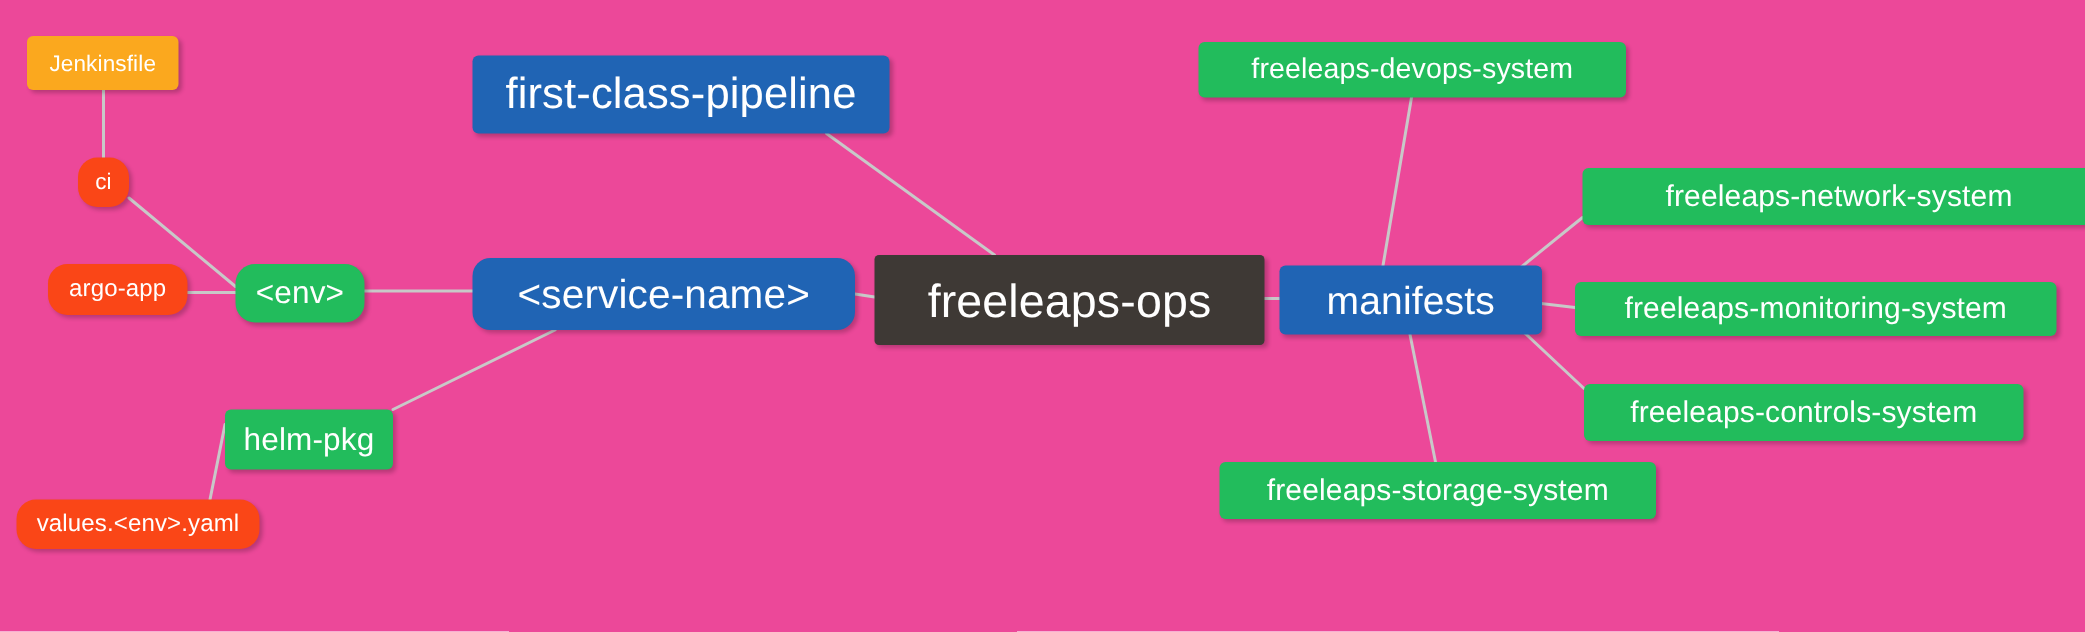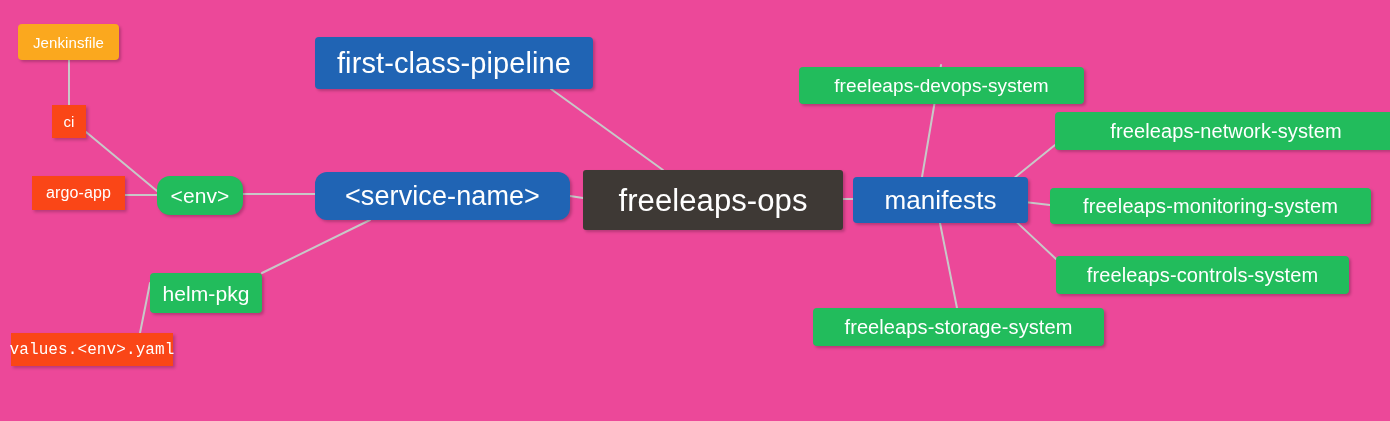--- a/index.html
+++ b/index.html
@@ -48,21 +48,21 @@
   .n-blue {
     background: #2064b4;
     border-radius: 4px;
   }
   .n-green {
     background: #22bc5c;
     border-radius: 4px;
   }
   .n-red {
     background: #fa4617;
-    border-radius: 0;
+    border-radius: 13px;
   }
   .n-orange {
     background: #fba81e;
     border-radius: 4px;
   }
 </style>
 </head>
 <body>
 
 <div id="canvas">
@@ -85,20 +85,20 @@
   <div id="node-layer">
       <div class="node n-orange" style="left: 18px; top: 24px; width: 101px; height: 36px; font-size: 15px;">Jenkinsfile</div>
       <div class="node n-red" style="left: 52px; top: 105px; width: 34px; height: 33px; font-size: 15px;">ci</div>
       <div class="node n-red" style="left: 32px; top: 176px; width: 93px; height: 34px; font-size: 16px;">argo-app</div>
       <div class="node n-green" style="left: 157px; top: 176px; width: 86px; height: 39px; font-size: 21px; border-radius: 13px;">&lt;env&gt;</div>
       <div class="node n-blue" style="left: 315px; top: 172px; width: 255px; height: 48px; font-size: 27px; border-radius: 12px;">&lt;service-name&gt;</div>
       <div class="node n-blue" style="left: 315px; top: 37px; width: 278px; height: 52px; font-size: 29px;">first-class-pipeline</div>
       <div class="node n-root" style="left: 583px; top: 170px; width: 260px; height: 60px; font-size: 31px;">freeleaps-ops</div>
       <div class="node n-blue" style="left: 853px; top: 177px; width: 175px; height: 46px; font-size: 26px;">manifests</div>
       <div class="node n-green" style="left: 150px; top: 257px; width: 112px; height: 40px; font-size: 21px; margin-top: 16px;">helm-pkg</div>
-      <div class="node n-red" style="left: 11px; top: 333px; width: 162px; height: 33px; font-size: 16px; font-family: Liberation Mono, monospace;">values.&lt;env&gt;.yaml</div>
-      <div class="node n-green" style="left: 799px; top: 28px; width: 285px; height: 37px; font-size: 19px; margin-top: 39px;">freeleaps-devops-system</div>
+      <div class="node n-red" style="left: 11px; top: 333px; width: 162px; height: 33px; font-size: 16px;">values.&lt;env&gt;.yaml</div>
+      <div class="node n-green" style="left: 799px; top: 28px; width: 285px; height: 37px; font-size: 19px;">freeleaps-devops-system</div>
       <div class="node n-green" style="left: 1055px; top: 112px; width: 342px; height: 38px; font-size: 20px;">freeleaps-network-system</div>
       <div class="node n-green" style="left: 1050px; top: 188px; width: 321px; height: 36px; font-size: 20px;">freeleaps-monitoring-system</div>
       <div class="node n-green" style="left: 1056px; top: 256px; width: 293px; height: 38px; font-size: 20px;">freeleaps-controls-system</div>
       <div class="node n-green" style="left: 813px; top: 308px; width: 291px; height: 38px; font-size: 20px;">freeleaps-storage-system</div>
     </div>
 </div>
 
 </body></html>

